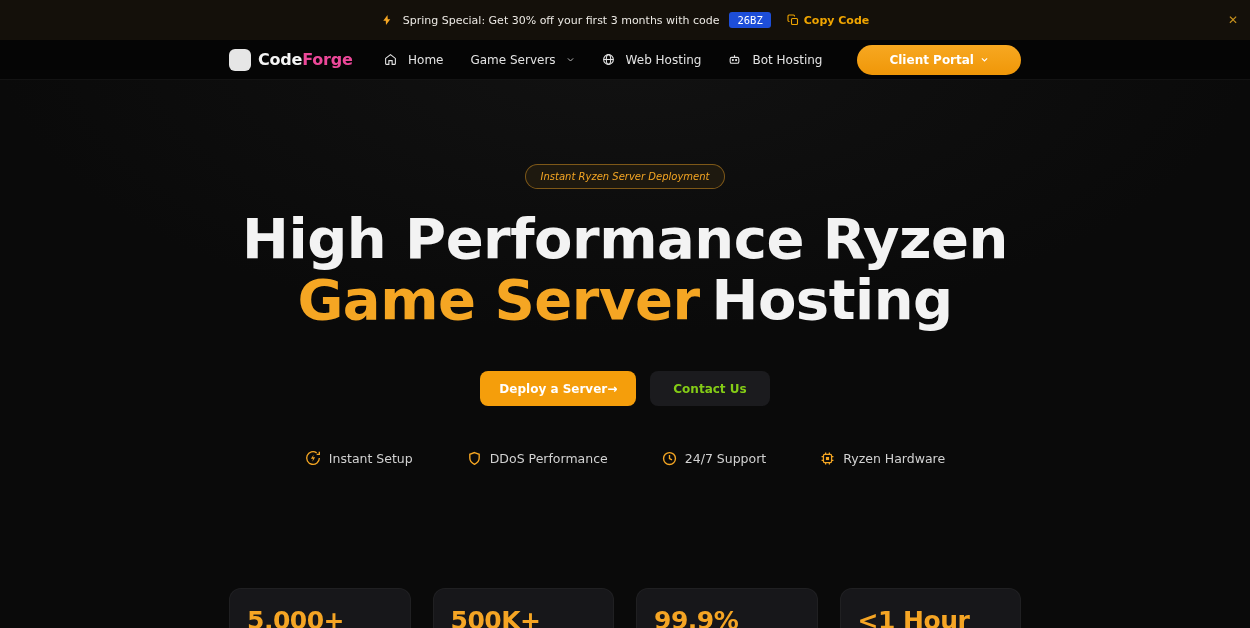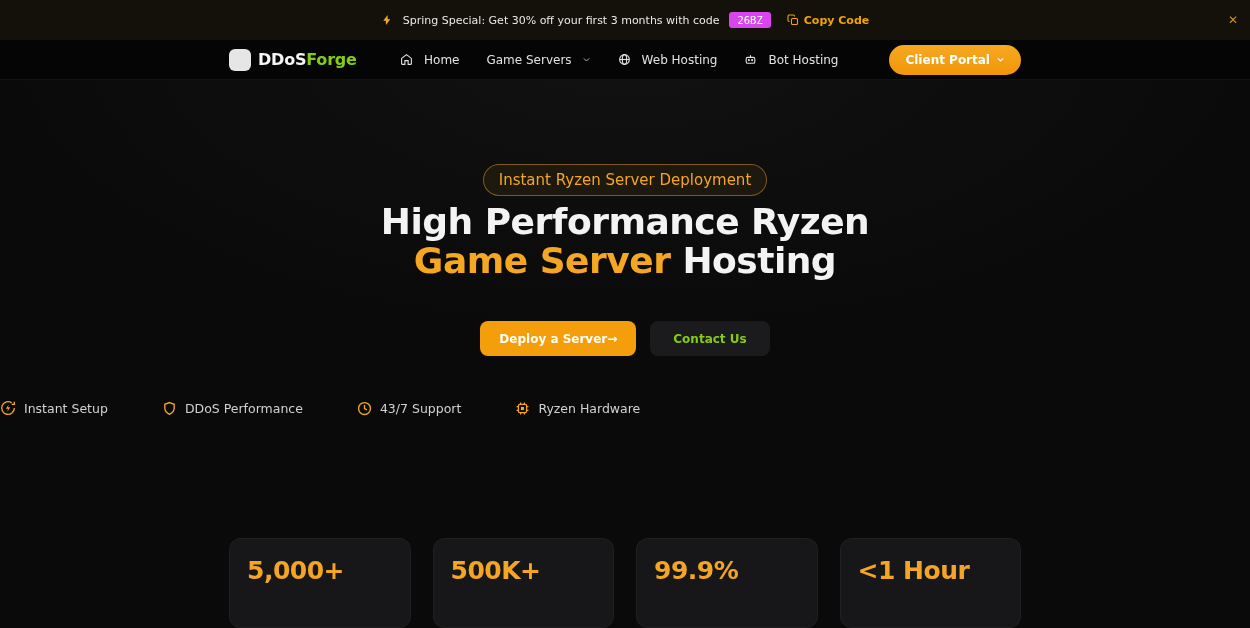--- a/index.html
+++ b/index.html
@@ -12,21 +12,21 @@
   svg { display:block; }
 
   
   .banner {
     position:relative; height:40px; background:#14100a;
     display:flex; align-items:center; justify-content:center; gap:10px;
     font-size:11px; color:#ece9e4;
   }
   .banner .bolt { color:#f5a623; }
   .banner .code-badge {
-    background:#d946ef; color:#fff; border-radius:3px;
+    background:#1d4ed8; color:#fff; border-radius:3px;
     padding:2px 8px; font-size:10.5px; font-family:"DejaVu Sans Mono", monospace;
   }
   .banner .copy-btn {
     display:flex; align-items:center; gap:5px; margin-left:6px;
     color:#f0a500; font-weight:bold; font-size:11px; cursor:pointer;
     background:none; border:none; font-family:inherit;
   }
   .banner .close-btn {
     position:absolute; right:12px; top:50%; transform:translateY(-50%);
     background:none; border:none; color:#c8921e; font-size:12px; cursor:pointer;
@@ -42,51 +42,52 @@
     width:792px; height:100%; margin:0 auto;
     display:flex; align-items:center;
   }
   .logo-mark {
     width:22px; height:22px; border-radius:6px; background:#e6e6e6;
     display:flex; align-items:center; justify-content:center;
     color:#9a9a9a; font-size:4px; overflow:hidden;
   }
   .brand { margin-left:7px; font-size:16px; font-weight:bold; letter-spacing:-0.2px; }
   .brand .volt { color:#f5f5f5; }
-  .brand .forge { color:#84cc16;text-align:right; }
+  .brand .forge { color:#ec4899;text-align:right; }
   .nav-links {
     margin-left:auto; display:flex; align-items:center; gap:27px;
   }
   .nav-link {
     display:flex; align-items:center; gap:11px;
     color:#e3e3e3; font-size:12px; text-decoration:none; cursor:pointer;
     background:none; border:none; font-family:inherit;
   }
   .nav-link .chev { color:#bdbdbd; margin-left:-1px; }
   .portal-btn {
-    margin-left:24px; display:flex; align-items:center; gap:6px;
+    margin-left:8px; display:flex; align-items:center; gap:6px;
     background:linear-gradient(180deg,#f7a821,#f09708);
     color:#fff; font-weight:bold; font-size:12px; font-family:inherit;
-    border:none; border-radius:17px; padding:8px 16px; cursor:pointer;
+    border:none; border-radius:17px; padding:8px 32px; cursor:pointer;
   }
 
   
   .hero {
     text-align:center;
     background:radial-gradient(ellipse 900px 420px at 50% -40px, #121212 0%, #0a0a0a 70%);
     padding-top:84px;
   }
   .hero-badge {
     display:inline-block; padding:6px 15px; border-radius:999px;
-    font-size:15px; color:#f5a623;
+    font-size:10px; color:#f5a623;
     background:rgba(245,166,35,0.07);
     border:1px solid rgba(245,166,35,0.45);
+    font-style:italic;
   }
   .hero-title {
-    margin-top:6px; font-size:36px; line-height:1.09; font-weight:bold;
+    margin-top:19px; font-size:56px; line-height:1.09; font-weight:bold;
     color:#f3f3f3; letter-spacing:-0.5px;
   }
   .hero-title .accent { color:#f5a623; margin-right:12px; }
   .hero-sub {
     margin:17px auto 0; width:480px;
     font-size:14.5px; line-height:1.32; color:#bdbdbd;
   }
   .cta-row {
     margin-top:41px; display:flex; justify-content:center; gap:14px;
   }
@@ -95,21 +96,21 @@
     background:#f59e0b; color:#fff; font-weight:bold; font-size:12px;
     border:none; border-radius:8px; padding:0 19px; height:35px;
     cursor:pointer; font-family:inherit;
   }
   .btn-secondary {
     background:#1b1b1e; color:#84cc16; font-weight:bold; font-size:12px;
     border:none; border-radius:8px; padding:0 23px; height:35px;
     cursor:pointer; font-family:inherit;
   }
   .features {
-    margin-top:44px; display:flex; justify-content:flex-start; gap:54px;
+    margin-top:44px; display:flex; justify-content:center; gap:54px;
   }
   .feature {
     display:flex; align-items:center; gap:8px;
     font-size:12.5px; color:#d2d2d2;
   }
   .feature .f-icon { color:#f5a623; }
 
   
   .stats {
     width:792px; margin:122px auto 0;
@@ -141,21 +142,21 @@
     </span>
     <span>Copy Code</span>
   </button>
   <button class="close-btn">✕</button>
 </div>
 
 <div class="navbar">
   <div class="nav-inner">
     <div class="logo-mark"></div>
     <div class="brand">
-      <span class="volt">DDoS</span><span class="forge">Forge</span>
+      <span class="volt">Code</span><span class="forge">Forge</span>
     </div>
     <div class="nav-links">
       <button class="nav-link">
         <span>
           <svg width="13" height="13" viewBox="0 0 24 24" fill="none" stroke="#e3e3e3" stroke-width="2">
               <path d="M3 10l9-7 9 7v10a1 1 0 0 1-1 1h-5v-7h-6v7H4a1 1 0 0 1-1-1z"></path>
             </svg>
         </span>
         <span>Home</span>
       </button>
@@ -236,21 +237,21 @@
       </span>
       <span>DDoS Performance</span>
     </div>
     <div class="feature">
       <span class="f-icon">
         <svg width="15" height="15" viewBox="0 0 24 24" fill="none" stroke="currentColor" stroke-width="2.2">
             <circle cx="12" cy="12" r="9.5"></circle>
             <path d="M12 6.5V12l4 2.3"></path>
           </svg>
       </span>
-      <span>43/7 Support</span>
+      <span>24/7 Support</span>
     </div>
     <div class="feature">
       <span class="f-icon">
         <svg width="15" height="15" viewBox="0 0 24 24" fill="none" stroke="currentColor" stroke-width="2">
             <rect x="5.5" y="5.5" width="13" height="13" rx="2"></rect>
             <rect x="9.5" y="9.5" width="5" height="5" fill="currentColor" stroke="none"></rect>
             <path d="M9 5.5V2.5M15 5.5V2.5M9 21.5v-3M15 21.5v-3M5.5 9h-3M5.5 15h-3M21.5 9h-3M21.5 15h-3"></path>
           </svg>
       </span>
       <span>Ryzen Hardware</span>

